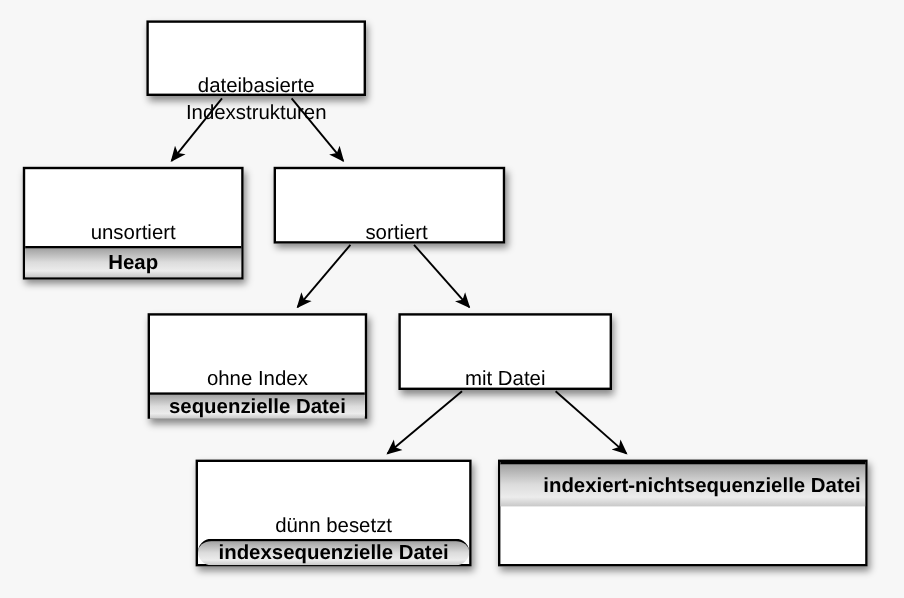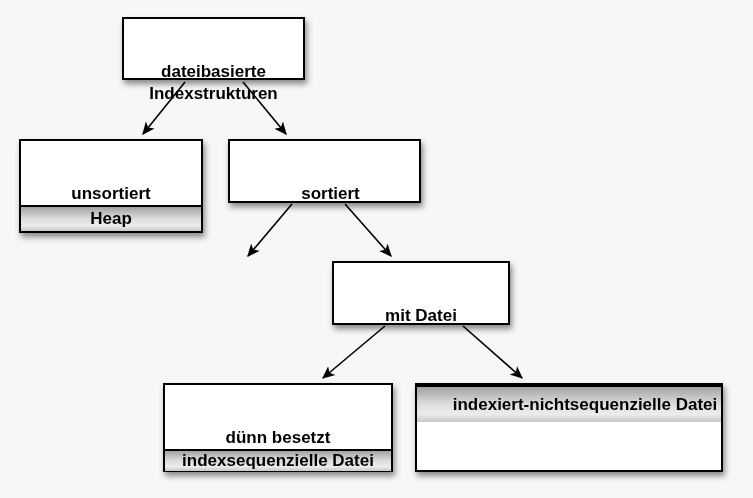--- a/index.html
+++ b/index.html
@@ -32,21 +32,21 @@
     flex-direction: column;
     box-sizing: content-box;
   }
   .node-main {
     flex: 1;
     display: flex;
     align-items: center;
     justify-content: center;
     text-align: center;
     font-size: 17px;
-    font-weight: 700;
+    font-weight: 400;
     color: #000000;
     line-height: 1.3;
     padding: 0 6px;
     margin-top: 42px;
   }
   .node-sub {
     border-top: 2px solid #000000;
     display: flex;
     align-items: center;
     justify-content: center;
@@ -57,21 +57,21 @@
     background: linear-gradient(to bottom, #a2a2a2 0%, #dcdcdc 48%, #ececec 78%, #c8c8c8 100%);
   }
   #n-root       { left: 122px; top: 17px;  width: 179px; height: 59px; }
   #n-unsortiert { left: 19px;  top: 139px; width: 180px; height: 90px; }
   #n-unsortiert .node-sub { height: 36px; }
   #n-sortiert   { left: 228px; top: 139px; width: 177px; height: 60px; padding-left: 12px; }
   #n-ohne-index { left: 123px; top: 261px; width: 179px; height: 84px; }
   #n-ohne-index .node-sub { height: 33px; }
   #n-mit-index  { left: 332px; top: 261px; width: 174px; height: 60px; }
   #n-duenn      { left: 163px; top: 383px; width: 226px; height: 85px; }
-  #n-duenn .node-sub { height: 35px; }
+  #n-duenn .node-sub { height: 35px; border-radius: 13px; }
   #n-dicht      { left: 415px; top: 383px; width: 304px; height: 85px; }
   #n-dicht .node-sub { height: 35px; padding-left: 32px; }
 </style>
 </head>
 <body>
 
 <div class="canvas">
 
   <svg class="edges-layer" width="753" height="498" viewBox="0 0 753 498">
     <defs>
@@ -93,20 +93,24 @@
 
   <div class="node" id="n-unsortiert">
     <div class="node-main">unsortiert</div>
     <div class="node-sub">Heap</div>
   </div>
 
   <div class="node" id="n-sortiert">
     <div class="node-main">sortiert</div>
   </div>
 
+  <div class="node" id="n-ohne-index">
+    <div class="node-main">ohne Index</div>
+    <div class="node-sub">sequenzielle Datei</div>
+  </div>
 
   <div class="node" id="n-mit-index">
     <div class="node-main">mit Datei</div>
   </div>
 
   <div class="node" id="n-duenn">
     <div class="node-main">dünn besetzt</div>
     <div class="node-sub">indexsequenzielle Datei</div>
   </div>
 

